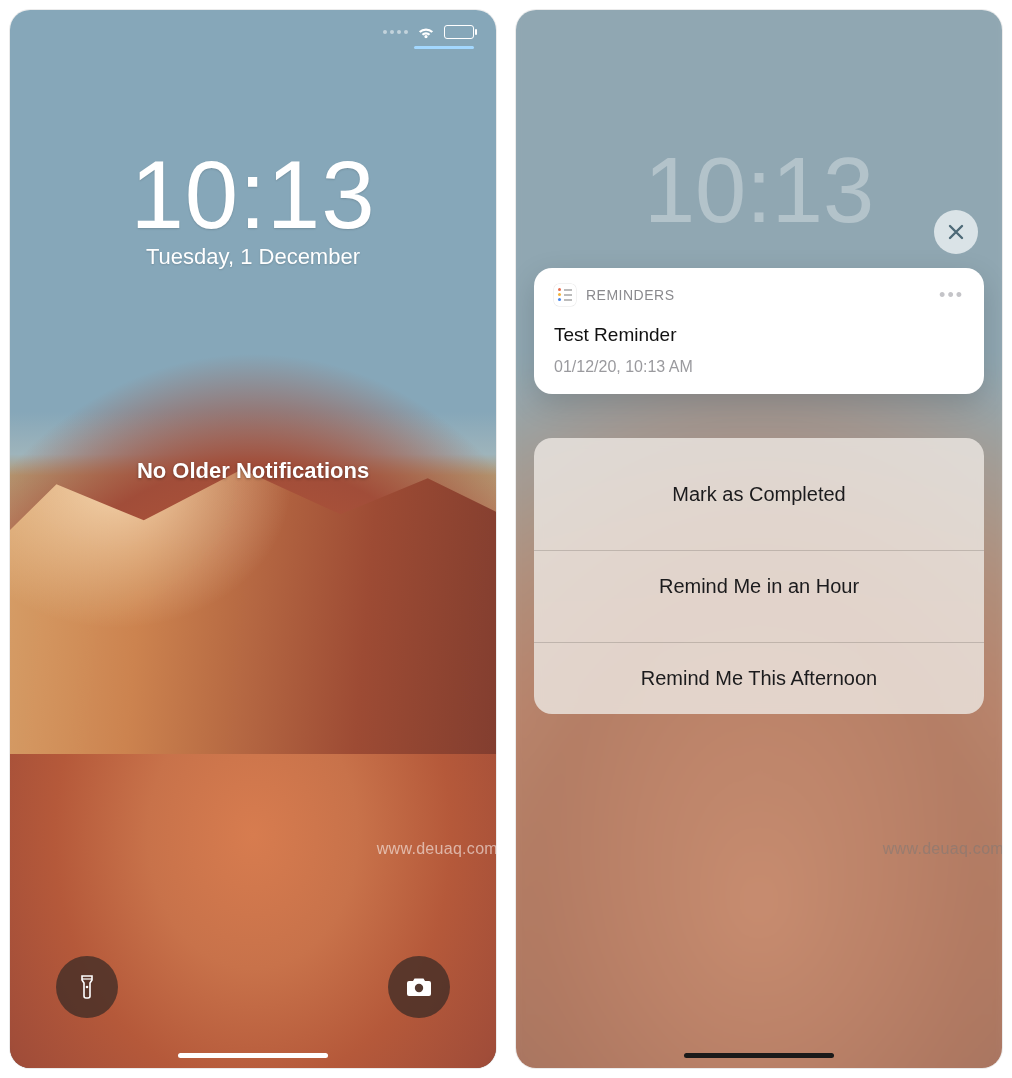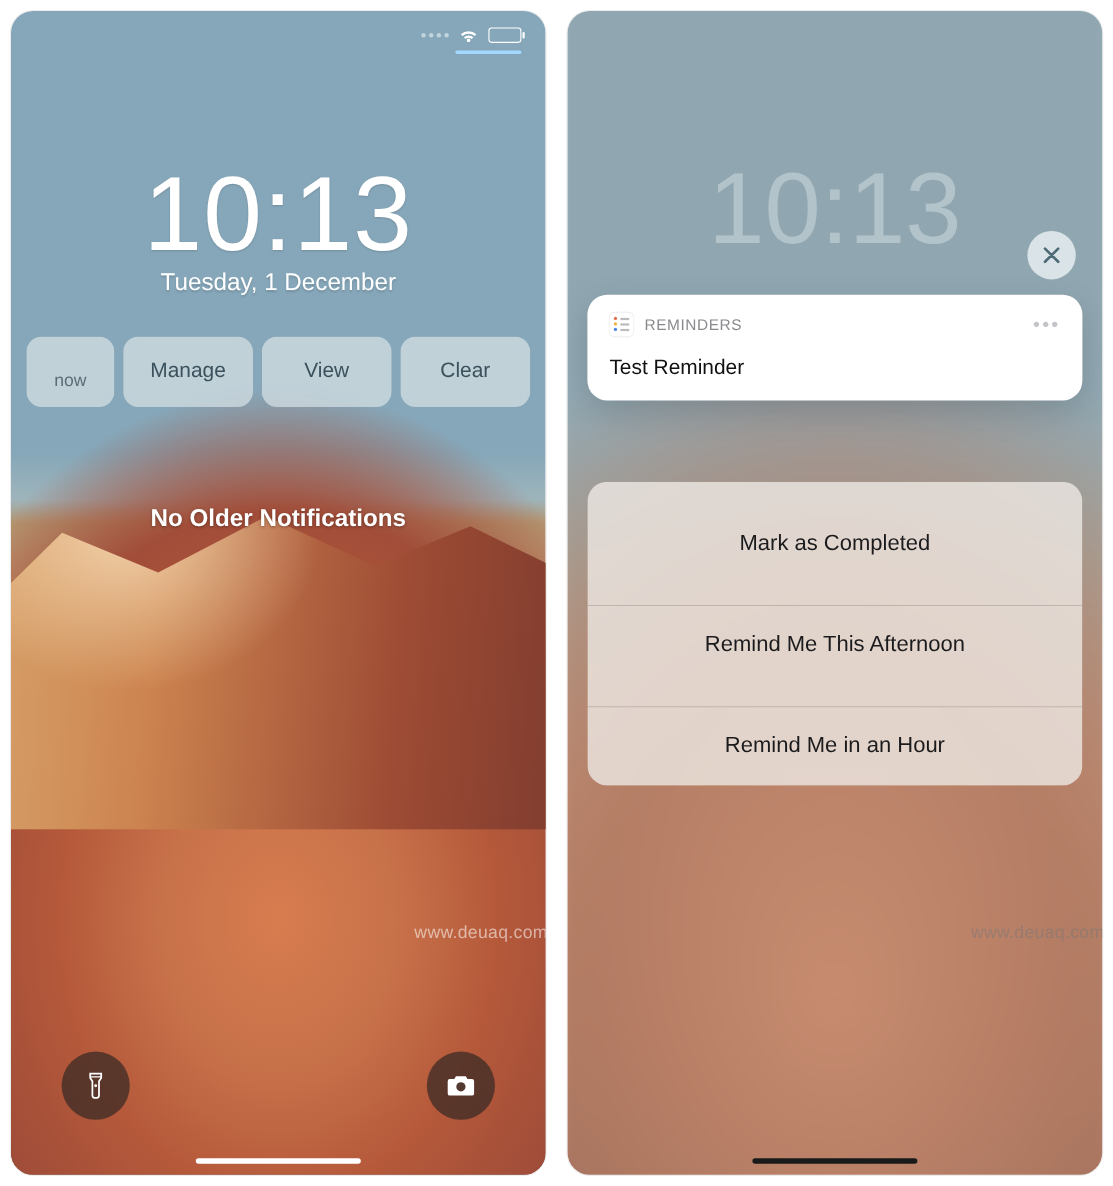--- a/index.html
+++ b/index.html
@@ -145,26 +145,20 @@
       </span>
       <span class="battery"><span class="fill"></span></span>
     </div>
     <div class="status-line"></div>
 
     <div class="clock">
       <div class="time">10:13</div>
       <div class="date">Tuesday, 1 December</div>
     </div>
 
-    <div class="notif-row">
-      <div class="notif-chip now">now</div>
-      <div class="notif-chip">Manage</div>
-      <div class="notif-chip">View</div>
-      <div class="notif-chip">Clear</div>
-    </div>
 
     <div class="no-older">No Older Notifications</div>
 
     <div class="bottom-buttons">
       <div class="circ-btn">
         <span>
           <svg width="20" height="28" viewBox="0 0 20 28" fill="none">
               <path d="M5 3h10v4l-2 3v13a2 2 0 01-2 2H9a2 2 0 01-2-2V10L5 7V3z" stroke="#fff" stroke-width="1.6"></path>
               <circle cx="10" cy="14" r="1.3" fill="#fff"></circle>
               <path d="M5 6h10" stroke="#fff" stroke-width="1.2"></path>
@@ -197,25 +191,26 @@
       </span>
     </div>
 
     <div class="notif-card">
       <div class="hdr">
         <span class="app-icon"></span>
         <span class="app-name">REMINDERS</span>
         <span class="more-dots">•••</span>
       </div>
       <div class="notif-title">Test Reminder</div>
+      <div class="notif-sub">01/12/20, 10:13 AM</div>
     </div>
 
     <div class="action-sheet">
       <div class="action-item">Mark as Completed</div>
+      <div class="action-item">Remind Me in an Hour</div>
       <div class="action-item">Remind Me This Afternoon</div>
-      <div class="action-item">Remind Me in an Hour</div>
     </div>
 
     <div class="home-bar"></div>
     <div class="watermark">www.deuaq.com</div>
   </div>
 
 </div>
 
 </body></html>

